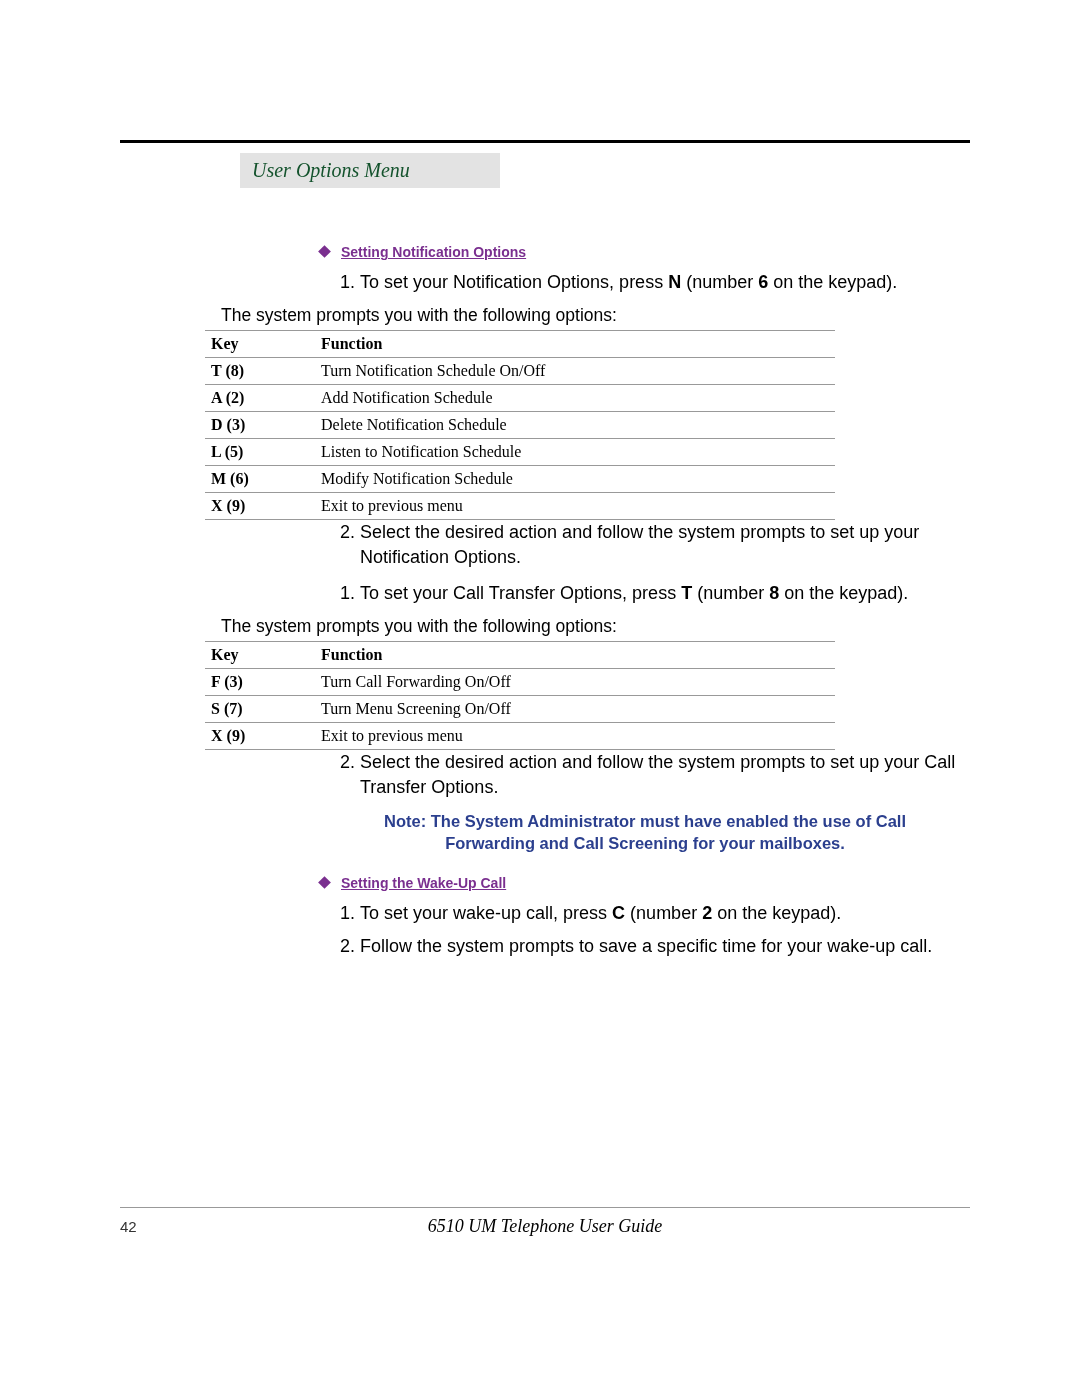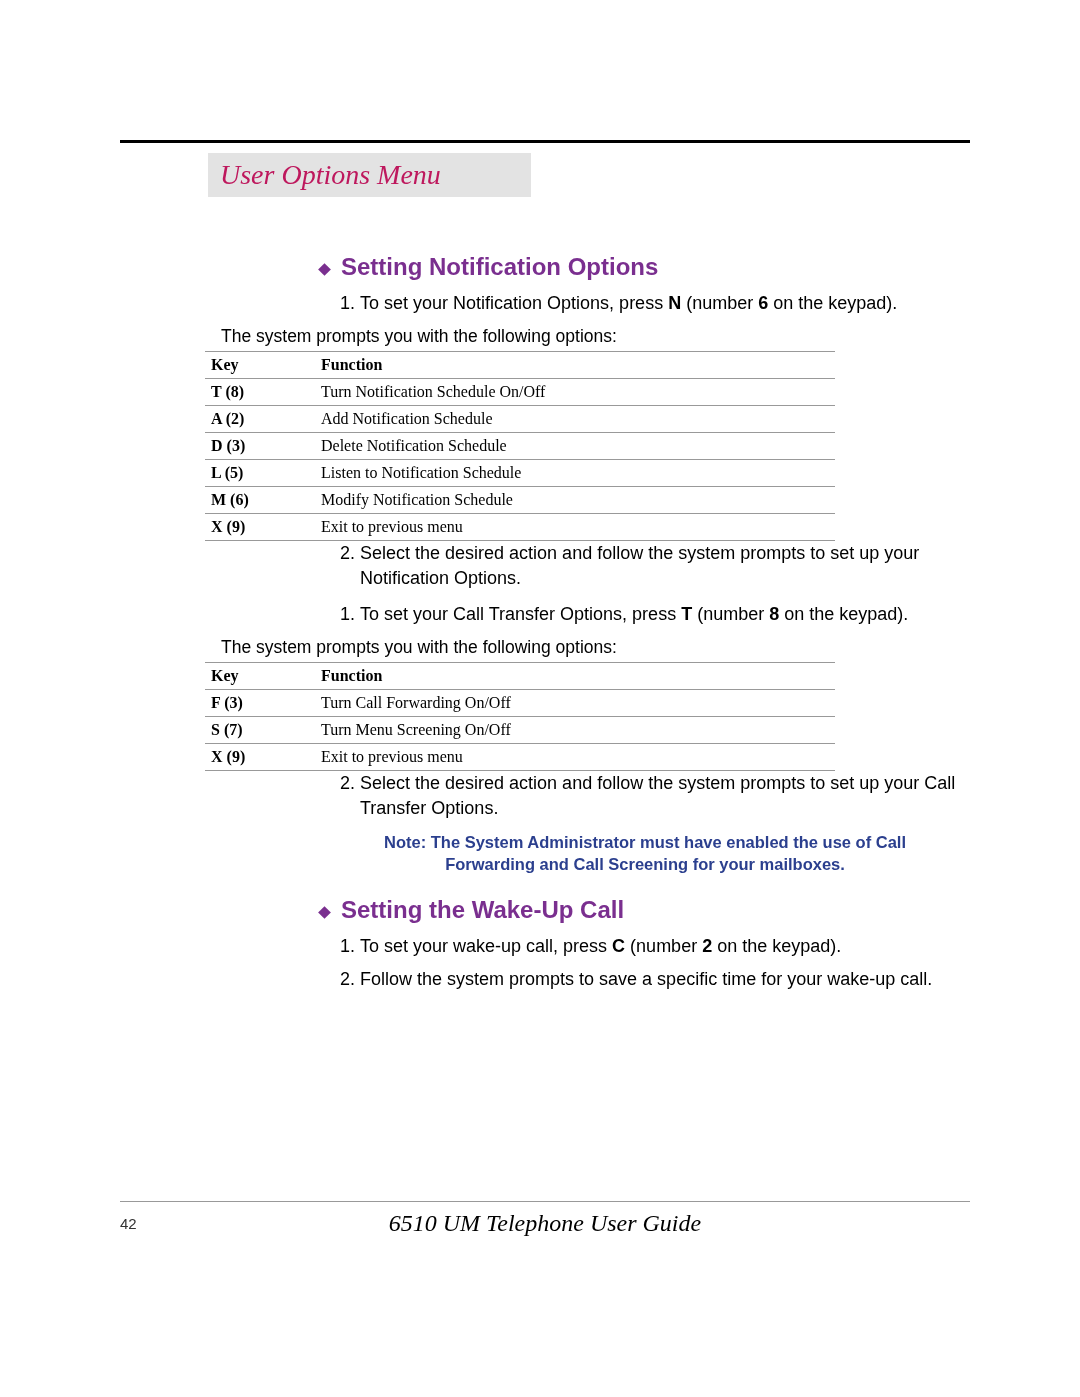--- a/index.html
+++ b/index.html
@@ -18,35 +18,36 @@
   }
   .rule {
     border: none;
     border-top: 3px solid #000;
     margin: 0 0 10px 0;
   }
   .header-tag {
     background: #e3e3e3;
     display: inline-block;
     padding: 6px 90px 6px 12px;
-    margin-left: 88px;
+    margin-left: 120px;
     font-style: italic;
-    font-size: 28px;
-    color: #be185d;
+    font-size: 20px;
+    color: #14532d;
     margin-bottom: 40px;
     font-family: "Times New Roman", Times, serif;
   }
   .content {
     margin-left: 200px;
   }
   .section-title {
     color: #7a2f8f;
     font-weight: 700;
-    font-size: 24px;
+    font-size: 14px;
     margin: 16px 0 10px 0;
+    text-decoration: underline;
   }
   .diamond {
     display: inline-block;
     width: 9px;
     height: 9px;
     background: #7a2f8f;
     transform: rotate(45deg);
     margin-right: 12px;
     vertical-align: 1px;
   }
@@ -110,21 +111,21 @@
   }
   .page-num {
     width: 200px;
     font-size: 15px;
     color: #333;
   }
   .footer-title {
     flex: 1;
     text-align: center;
     font-style: italic;
-    font-size: 24px;
+    font-size: 18px;
     font-family: "Times New Roman", Times, serif;
     padding-right: 200px;
   }
 </style>
 </head>
 <body>
 
 <div class="page">
   <hr class="rule">
   <div class="header-tag">User Options Menu</div>

